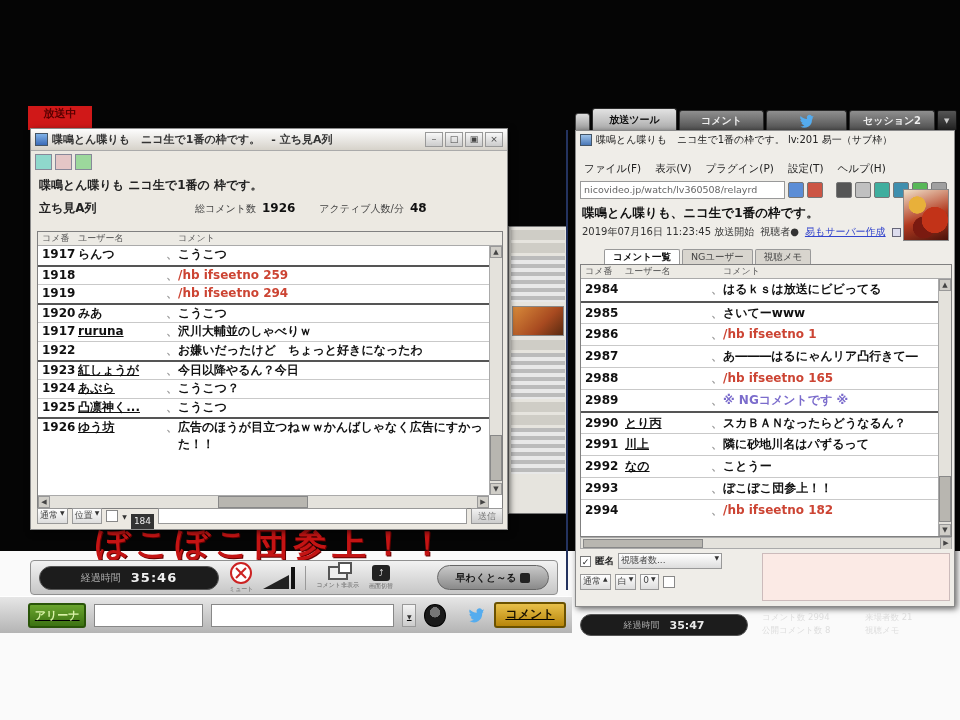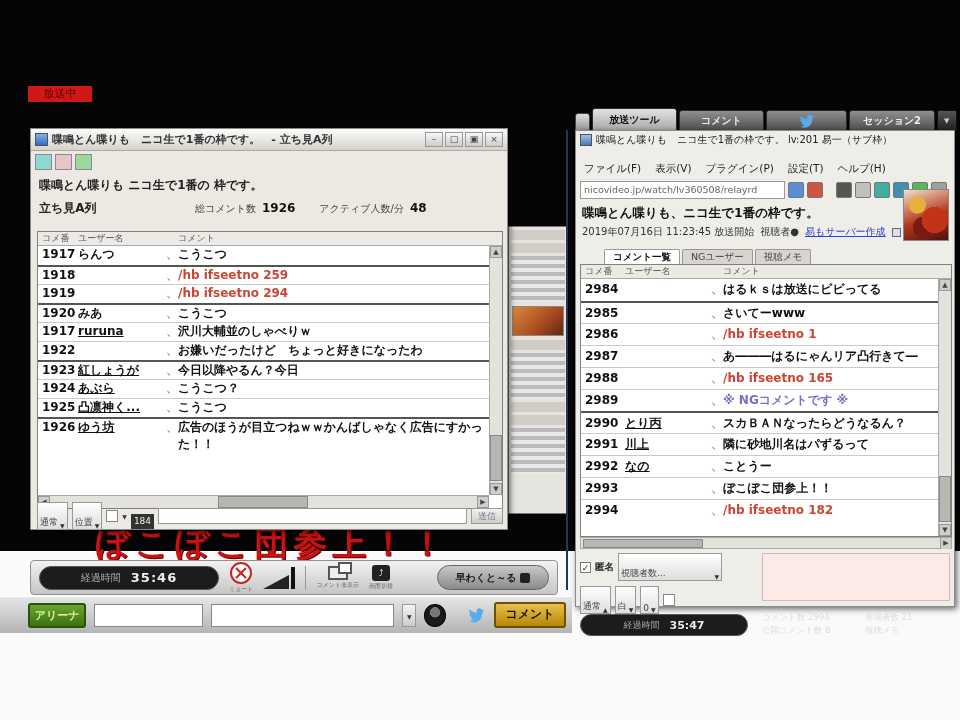--- a/index.html
+++ b/index.html
@@ -4,22 +4,22 @@
 <style>
   * { margin:0; padding:0; box-sizing:border-box; }
   html,body { width:960px; height:720px; overflow:hidden; }
   body { font-family:"DejaVu Sans",sans-serif; background:#fafafa; position:relative; }
 
   .abs { position:absolute; }
 
   
   .stage { left:0; top:97; width:960px; height:551px; background:#050505; }
 
-  .badge-live { left:28px; top:86px; width:64px; height:16px; background:#d01818;
-    color:#5a0000; font-size:11px; font-weight:normal; text-align:center; line-height:16px; z-index:1;}
+  .badge-live { left:28px; top:106px; width:64px; height:24px; background:#d01818;
+    color:#5a0000; font-size:11px; font-weight:bold; text-align:center; line-height:16px; z-index:1;}
 
   .overlay-red { left:95px; top:521px; font-size:34px; font-weight:bold; color:#c41414;
     letter-spacing:5px; z-index:1; white-space:nowrap; text-shadow:1px 1px 0 #600;}
 
   .sliver { left:508px; top:226px; width:60px; height:288px; background:#e6e4de;
     border:1px solid #777; z-index:1; overflow:hidden;}
   .sliver .bar { height:10px; background:#cfcdc6; margin:3px 2px; }
   .sliver .thumbblk { height:30px; background:linear-gradient(135deg,#d88a3a,#a84a20 60%,#5a2a10); margin:4px 3px; border:1px solid #888;}
   .sliver .dots { height:46px; margin:3px 2px; background:repeating-linear-gradient(#bbb 0 4px, #e8e8e8 4px 8px); }
 
@@ -67,22 +67,22 @@
     font-size:7px; text-align:center; line-height:11px; color:#444; }
   .vscroll .a-up{ top:0; } .vscroll .a-dn{ bottom:0; }
   .vscroll .vthumb { position:absolute; left:0; width:12px; height:46px; bottom:14px; background:#b8b6b0; border:1px solid #888; }
   .hscroll { position:absolute; left:0; right:13px; bottom:0; height:13px; background:#e4e2dc; border-top:1px solid #aaa; }
   .hscroll .arr { position:absolute; top:0; width:12px; height:12px; background:#d0cec8; border:1px solid #999;
     font-size:7px; text-align:center; line-height:11px; color:#444;}
   .hscroll .a-l{ left:0; } .hscroll .a-r{ right:0; }
   .hscroll .hthumb { position:absolute; top:0; left:40%; width:90px; height:12px; background:#b8b6b0; border:1px solid #888; }
 
   .compose { position:absolute; left:6px; bottom:4px; width:466px; height:18px; display:flex; gap:4px; align-items:center; }
-  .mini-dd { height:28px; background:linear-gradient(#fff,#ddd); border:1px solid #999; font-size:9px;
-    color:#444; padding:0 2px; display:flex; align-items:flex-end; gap:2px; }
+  .mini-dd { height:16px; background:linear-gradient(#fff,#ddd); border:1px solid #999; font-size:9px;
+    color:#444; padding:0 2px; display:flex; align-items:flex-start; gap:2px; }
   .mini-dd .car { font-size:6px; color:#333; }
   .mini-cb { width:12px; height:12px; background:#fff; border:1px solid #888; }
   .badge184 { height:15px; background:#333; color:#eee; font-size:9px; padding:0 3px; line-height:15px;margin-top:10px; }
   .compose input { flex:1; height:16px; border:1px solid #999; font-size:10px; padding:0 3px; background:#fff;}
   .sendbtn { height:16px; background:linear-gradient(#f2f2f2,#ccc); border:1px solid #999; font-size:9px;
     color:#777; padding:0 6px; line-height:14px; }
 
   
   .playerbar { left:30px; top:560px; width:528px; height:35px; z-index:2;
     background:linear-gradient(#f2f2f2,#c6c6c6); border:1px solid #909090; border-radius:4px;
@@ -102,21 +102,21 @@
   .cmticon { width:20px; height:14px; border:2px solid #555; background:#eee; position:relative; }
   .cmticon::after { content:""; position:absolute; right:-6px; top:-6px; width:10px; height:8px; border:2px solid #555; background:#fff; }
   .scricon { width:18px; height:16px; background:#222; border-radius:3px; color:#fff; font-size:9px; line-height:16px; text-align:center; }
   .nextbtn { margin-left:auto; width:112px; height:25px; border-radius:13px;
     background:linear-gradient(#c8c8c8,#8a8a8a); border:1px solid #666; display:flex; align-items:center; justify-content:center; gap:4px;}
   .nextbtn .nb-t { font-size:10px; font-weight:bold; color:#1a1a1a; }
   .nextbtn .nb-i { width:10px; height:10px; background:#222; border-radius:2px; }
 
   
   .commentbar { left:0; top:596px; width:572px; height:37px; z-index:2;
-    background:linear-gradient(#e6e6e6,#b4b4b4); border-top:1px solid #fff; display:flex; align-items:center; gap:8px; padding:0 6px;}
+    background:linear-gradient(#e6e6e6,#b4b4b4); border-top:1px solid #fff; display:flex; align-items:center; gap:8px; padding:0 6px;text-decoration:underline;}
   .seatbtn { margin-left:22px; width:60px; height:25px; background:linear-gradient(#6aa52e,#3c7212);
     border:2px solid #2a5509; border-radius:3px; color:#d9f2a8; font-size:11px; font-weight:bold;
     text-align:center; line-height:21px; }
   .cmdfield { width:112px; height:23px; background:#fff; border:1px solid #888; }
   .txtfield { width:188px; height:23px; background:#fff; border:1px solid #888; font-size:11px; padding:0 4px;}
   .combo { width:14px; height:23px; background:linear-gradient(#f4f4f4,#ccc); border:1px solid #999;
     font-size:6px; text-align:center; line-height:23px; color:#333;}
   .anonicon { width:23px; height:23px; border-radius:50%; background:radial-gradient(circle at 50% 35%, #777 0 30%, #1a1a1a 31%); border:1px solid #000; }
   .birdic { width:18px; height:16px; margin-left:14px; }
   .goldbtn { width:74px; height:26px; background:linear-gradient(#e8c04a,#b8860b); border:2px solid #6b5200;

